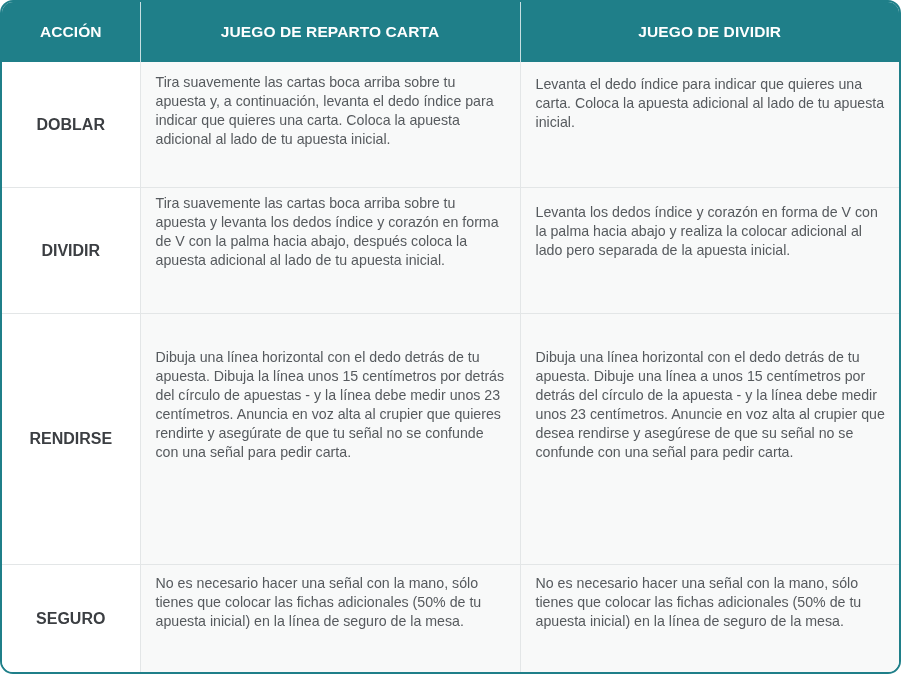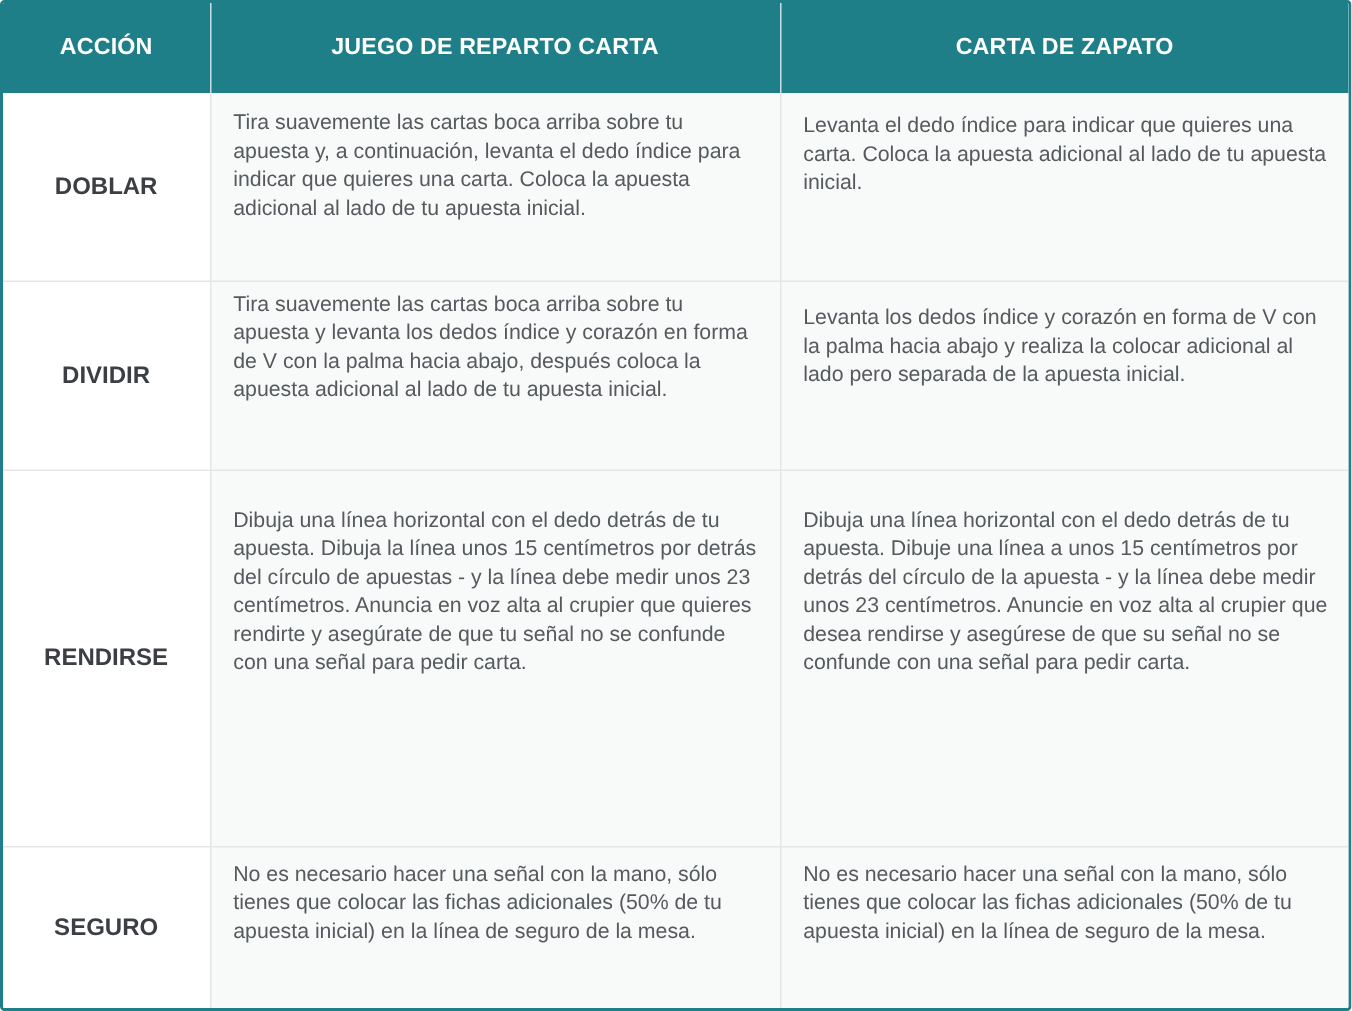--- a/index.html
+++ b/index.html
@@ -2,21 +2,21 @@
 <html><head>
   <meta charset="utf-8">
   <style>
     html, body { margin: 0; padding: 0; background: #ffffff; }
     body { width: 901px; height: 674px; overflow: hidden; }
     .wrap {
       position: relative;
       width: 901px; height: 674px;
       box-sizing: border-box;
       border: 2px solid #1f7f89;
-      border-radius: 3px;
+      border-radius: 13px;
       overflow: hidden;
       background: #f8f9f9;
       font-family: "Liberation Sans", "DejaVu Sans", sans-serif;
     }
     table {
       border-collapse: collapse;
       width: 100%;
       height: 100%;
       table-layout: fixed;
     }
@@ -63,38 +63,38 @@
     tr.r5 { height: 200px; }
     tr.r6 { height: 86px; }
     
     tr.r1 td.desc { padding-top: 13px; }
     tr.r1 td.desc.shoe { padding-top: 13px; }
     tr.r2 td.desc { padding-top: 11px; }
     tr.r3 td.desc { padding-top: 11px; }
     tr.r3 td.desc.shoe { padding-top: 13px; }
     tr.r4 td.desc { padding-top: 6px; }
     tr.r4 td.desc.shoe { padding-top: 15px; }
-    tr.r5 td.desc { padding-top: 24px; }
+    tr.r5 td.desc { padding-top: 34px; }
     tr.r6 td.desc { padding-top: 9px; }
   </style>
 </head>
 <body>
 
 <div class="wrap">
   <table>
     <colgroup>
       <col class="c1">
         <col class="c2">
         <col class="c3">
     </colgroup>
     <thead>
       <tr>
         <th>ACCIÓN</th>
         <th>JUEGO DE REPARTO CARTA</th>
-        <th>CARTA DE ZAPATO</th>
+        <th>JUEGO DE DIVIDIR</th>
       </tr>
     </thead>
     <tbody>
       <tr class="r3">
         <td class="action">DOBLAR</td>
         <td class="desc">Tira suavemente las cartas boca arriba sobre tu apuesta y, a continuación, levanta el dedo índice para indicar que quieres una carta. Coloca la apuesta adicional al lado de tu apuesta inicial.</td>
         <td class="desc shoe">Levanta el dedo índice para indicar que quieres una carta. Coloca la apuesta adicional al lado de tu apuesta inicial.</td>
       </tr>
       <tr class="r4">
         <td class="action">DIVIDIR</td>

